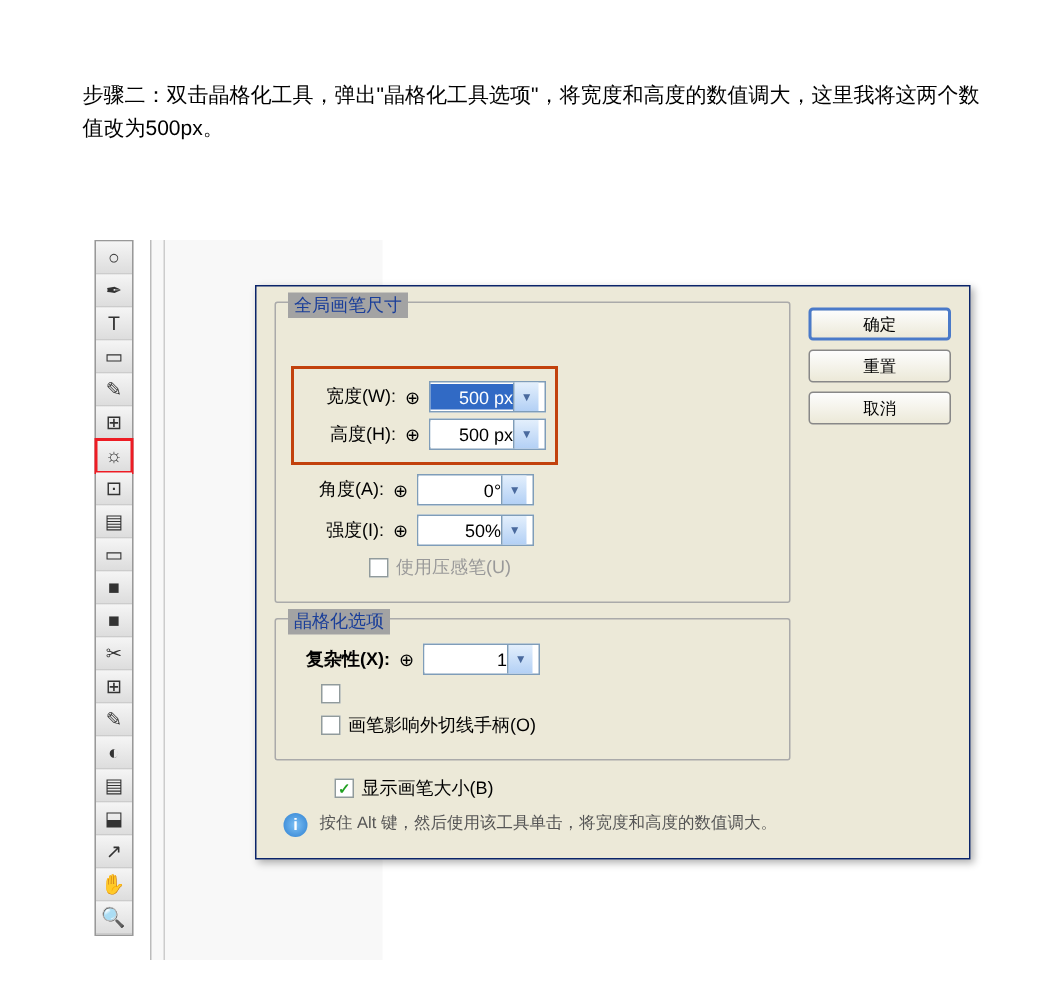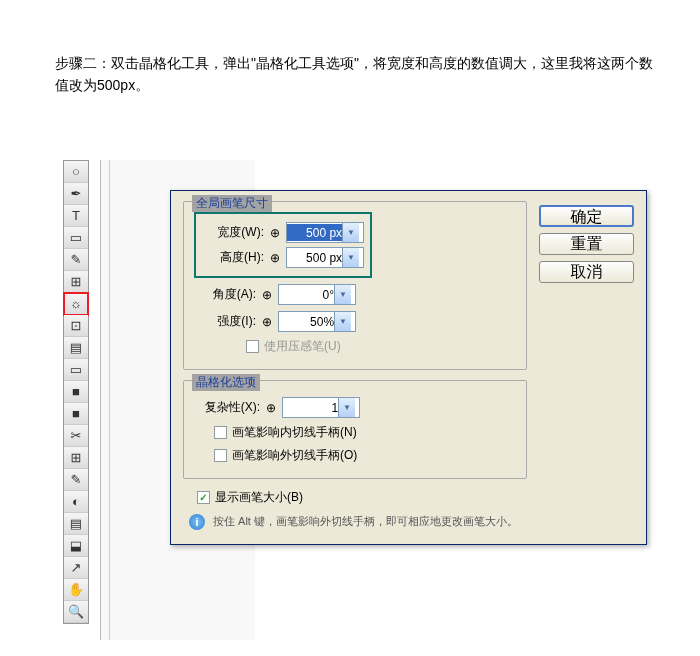--- a/index.html
+++ b/index.html
@@ -27,42 +27,42 @@
     .fieldset-legend { position: absolute; top: -7px; left: 8px; background: #a3a3a3; padding: 0 4px; color: #1a3e99; font-size: 12px; }
     
     .form-row { display: flex; align-items: center; margin: 6px 0; gap: 6px; }
     .form-label { width: 62px; text-align: right; color: #000; }
     
     .input-combo { display: flex; align-items: center; border: 1px solid #7f9db9; background: white; height: 21px; width: 78px; position: relative; }
     .input-text { border: none; width: 55px; padding: 2px 0; font-size: 12px; text-align: right; height: 17px; }
     .input-text.selected { background: #316ac5; color: white; }
     .dropdown-btn { width: 17px; height: 19px; background: linear-gradient(#e3effc, #b3d0f5); border-left: 1px solid #7f9db9; display: flex; align-items: center; justify-content: center; font-size: 8px; color: #4a6a9e; cursor: pointer; }
     
-    .red-group { border: 2px solid #0f766e; padding: 4px 6px; display: inline-block; }
+    .red-group { border: 2px solid #c2410c; padding: 4px 6px; display: inline-block; margin-top: 32px; }
     .red-group .form-row { margin: 4px 0; }
     
     .checkbox-row { display: flex; align-items: center; gap: 5px; margin: 6px 0 2px 40px; padding-left: 12px; }
     .checkbox-row.left { margin-left: 4px; }
     .checkbox { width: 13px; height: 13px; border: 1px solid #919b9c; background: white; display: flex; align-items: center; justify-content: center; font-size: 10px; color: #21a121; cursor: pointer; }
     .checkbox.checked::before { content: "✓"; font-weight: bold; }
     .disabled { color: #999; }
     
     .slider { display: inline-block; width: 80px; height: 4px; background: #ddd; border: 1px solid #999; border-radius: 2px; position: relative; margin: 0 6px; vertical-align: middle; }
     .slider-thumb { position: absolute; top: -5px; left: 28px; width: 8px; height: 14px; background: linear-gradient(#f0f0f0, #c0c0c0); border: 1px solid #888; border-radius: 2px; }
     .slider-value { display: inline-block; width: 32px; height: 19px; border: 1px solid #7f9db9; background: white; padding: 1px 4px; font-size: 12px; vertical-align: middle; }
     
-    .btn { height: 22px; background: linear-gradient(#fdfdfd, #ece9d8); border: 1px solid #888; border-radius: 3px; font-size: 16px; cursor: pointer; padding: 0; }
+    .btn { height: 22px; background: linear-gradient(#fdfdfd, #ece9d8); border: 1px solid #888; border-radius: 3px; font-size: 11px; cursor: pointer; padding: 0; }
     .btn.default { border: 2px solid #4a7ac9; }
     
     .info-row { display: flex; align-items: flex-start; gap: 8px; margin-top: 8px; padding: 0 6px; }
     .info-icon { width: 16px; height: 16px; border-radius: 50%; background: radial-gradient(#7ec1f5, #2b7ed0); color: white; font-weight: bold; display: flex; align-items: center; justify-content: center; font-size: 11px; flex-shrink: 0; }
     .info-text { color: #555; font-size: 11px; line-height: 1.4; }
     
     .options-group { padding-left: 4px; }
-    .options-group .form-row .form-label { width: 62px; }
+    .options-group .form-row .form-label { width: 62px; font-weight: bold; }
   </style>
 </head>
 <body>
 
 <div class="instruction">步骤二：双击晶格化工具，弹出"晶格化工具选项"，将宽度和高度的数值调大，这里我将这两个数值改为500px。</div>
 
 <div class="app-area">
 
   <div class="toolbar">
     <div class="toolbar-inner">
@@ -152,38 +152,37 @@
               <div class="input-combo">
                 <input class="input-text" value="1" style="">
                 <div class="dropdown-btn">▼</div>
               </div>
             </div>
 
 
 
             <div class="checkbox-row left">
               <div class="checkbox"></div>
-              <span>画笔影响内切线手柄(N)</span>
             </div>
 
             <div class="checkbox-row left">
               <div class="checkbox"></div>
               <span>画笔影响外切线手柄(O)</span>
             </div>
           </div>
         </div>
 
-        <div class="checkbox-row left" style="margin-left:2px;">
+        <div class="checkbox-row left" style="margin-left:28px;">
           <div class="checkbox checked"></div>
           <span>显示画笔大小(B)</span>
         </div>
 
         <div class="info-row">
           <div class="info-icon">i</div>
-          <div class="info-text">按住 Alt 键，画笔影响外切线手柄，即可相应地更改画笔大小。</div>
+          <div class="info-text">按住 Alt 键，然后使用该工具单击，将宽度和高度的数值调大。</div>
         </div>
 
       </div>
 
       <div class="dialog-right">
         <button class="btn default">确定</button>
         <button class="btn">重置</button>
         <button class="btn">取消</button>
       </div>
     </div>

